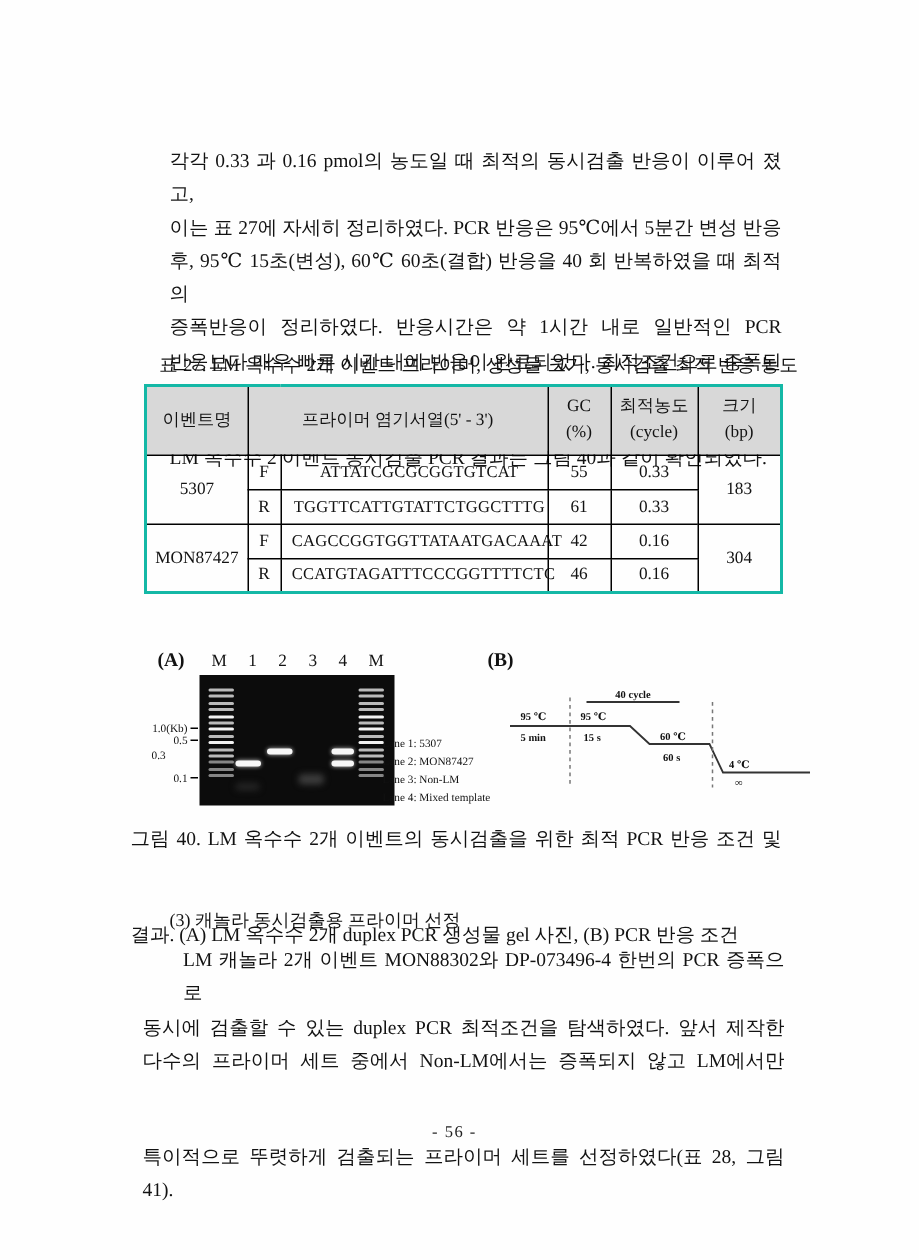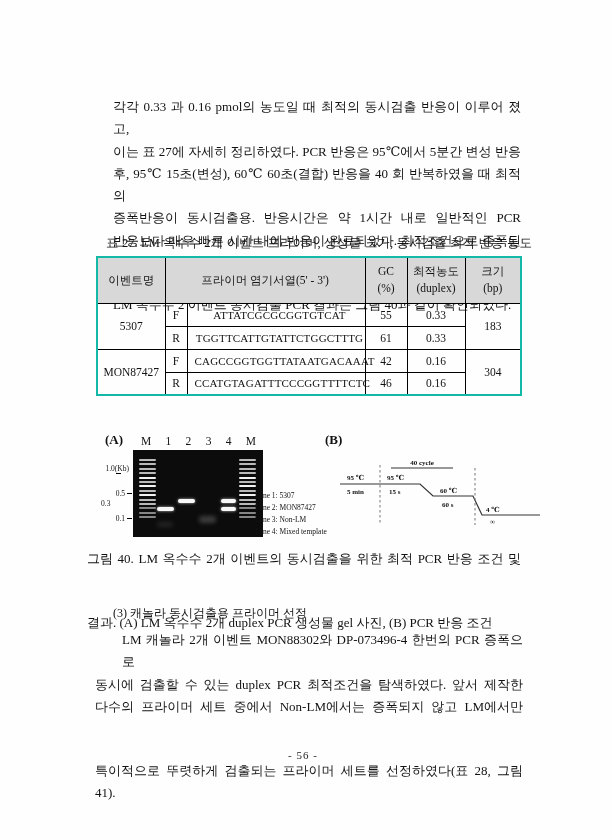--- a/index.html
+++ b/index.html
@@ -46,40 +46,40 @@
   .band.b1  { left: 24px; top: 57px; width: 17px; }
   .band.b2  { left: 45px; top: 49px; width: 17px; }
   .band.b4a { left: 88px; top: 49px; width: 15px; }
   .band.b4b { left: 88px; top: 57px; width: 15px; }
   .smear { position: absolute; border-radius: 3px; filter: blur(2px); }
   .smear.s3 { left: 66px; top: 66px; width: 17px; height: 7px; background: #3c3c3c; }
   .smear.s1 { left: 24px; top: 72px; width: 16px; height: 5px; background: #242424; }
   .mrow { position: absolute; left: -4px; width: 32px; display: flex; align-items: center; font-size: 7.5px; }
   .mrow .mlabel { width: 24px; text-align: right; }
   .mrow .tick { width: 5px; height: 1px; background: #000; margin-left: 2px; }
-  .mrow.m0 { top: 32px; flex-direction: column; } .mrow.m1 { top: 57px; } .mrow.m2 { top: 67px; gap: 44px; } .mrow.m3 { top: 82px; }
+  .mrow.m0 { top: 49px; } .mrow.m1 { top: 57px; } .mrow.m2 { top: 67px; gap: 44px; } .mrow.m3 { top: 82px; }
   .gel-legend { position: absolute; left: 150px; top: 58px; width: 78px; font-size: 7.5px; line-height: 12px; white-space: nowrap; }
   
   .figB svg { position: absolute; left: 8px; top: 20px; }
   .figB svg text { font-family: "Liberation Serif", "DejaVu Serif", serif; font-size: 7px; font-weight: bold; fill: #111; }
   
   .caption { position: absolute; left: 87px; top: 548px; width: 434px; }
   .section-heading { position: absolute; left: 113px; top: 605px; font-size: 12px; }
   .footer { position: absolute; left: 0; top: 749px; width: 606px; text-align: center; font-size: 11px; letter-spacing: 1px; color: #222; }
 </style>
 </head>
 <body>
 
 <div class="page">
 
   <div class="para1">
     <div class="jline">각각 0.33 과 0.16 pmol의 농도일 때 최적의 동시검출 반응이 이루어 졌고,</div>
     <div class="jline">이는 표 27에 자세히 정리하였다. PCR 반응은 95℃에서 5분간 변성 반응</div>
     <div class="jline">후, 95℃ 15초(변성), 60℃ 60초(결합) 반응을 40 회 반복하였을 때 최적의</div>
-    <div class="jline">증폭반응이 동시검출용. 반응시간은 약 1시간 내로 일반적인 PCR</div>
+    <div class="jline">증폭반응이 정리하였다. 반응시간은 약 1시간 내로 일반적인 PCR</div>
     <div class="jline">반응보다 매우 빠른 시간 내에 반응이 완료되었다. 최적조건으로 증폭된</div>
     <div class="jline last">LM 옥수수 2 이벤트 동시검출 PCR 결과는 그림 40과 같이 확인되었다.</div>
   </div>
 
   <div class="table-title jline">표 27. LM 옥수수 2개 이벤트 프라이머, 생성물 크기, 동시검출 최적 반응 농도</div>
 
   <table class="t27">
     <colgroup>
       <col style="width:68px">
         <col style="width:22px">
@@ -91,21 +91,21 @@
     <thead>
       <tr>
         <th>이벤트명</th>
         <th colspan="2">프라이머 염기서열(5' - 3')</th>
         <th>
             <div>GC</div>
             <div>(%)</div>
           </th>
         <th>
             <div>최적농도</div>
-            <div>(duplex)</div>
+            <div>(cycle)</div>
           </th>
         <th>
             <div>크기</div>
             <div>(bp)</div>
           </th>
       </tr>
     </thead>
     <tbody>
       <tr>
         <td rowspan="2">5307</td>

